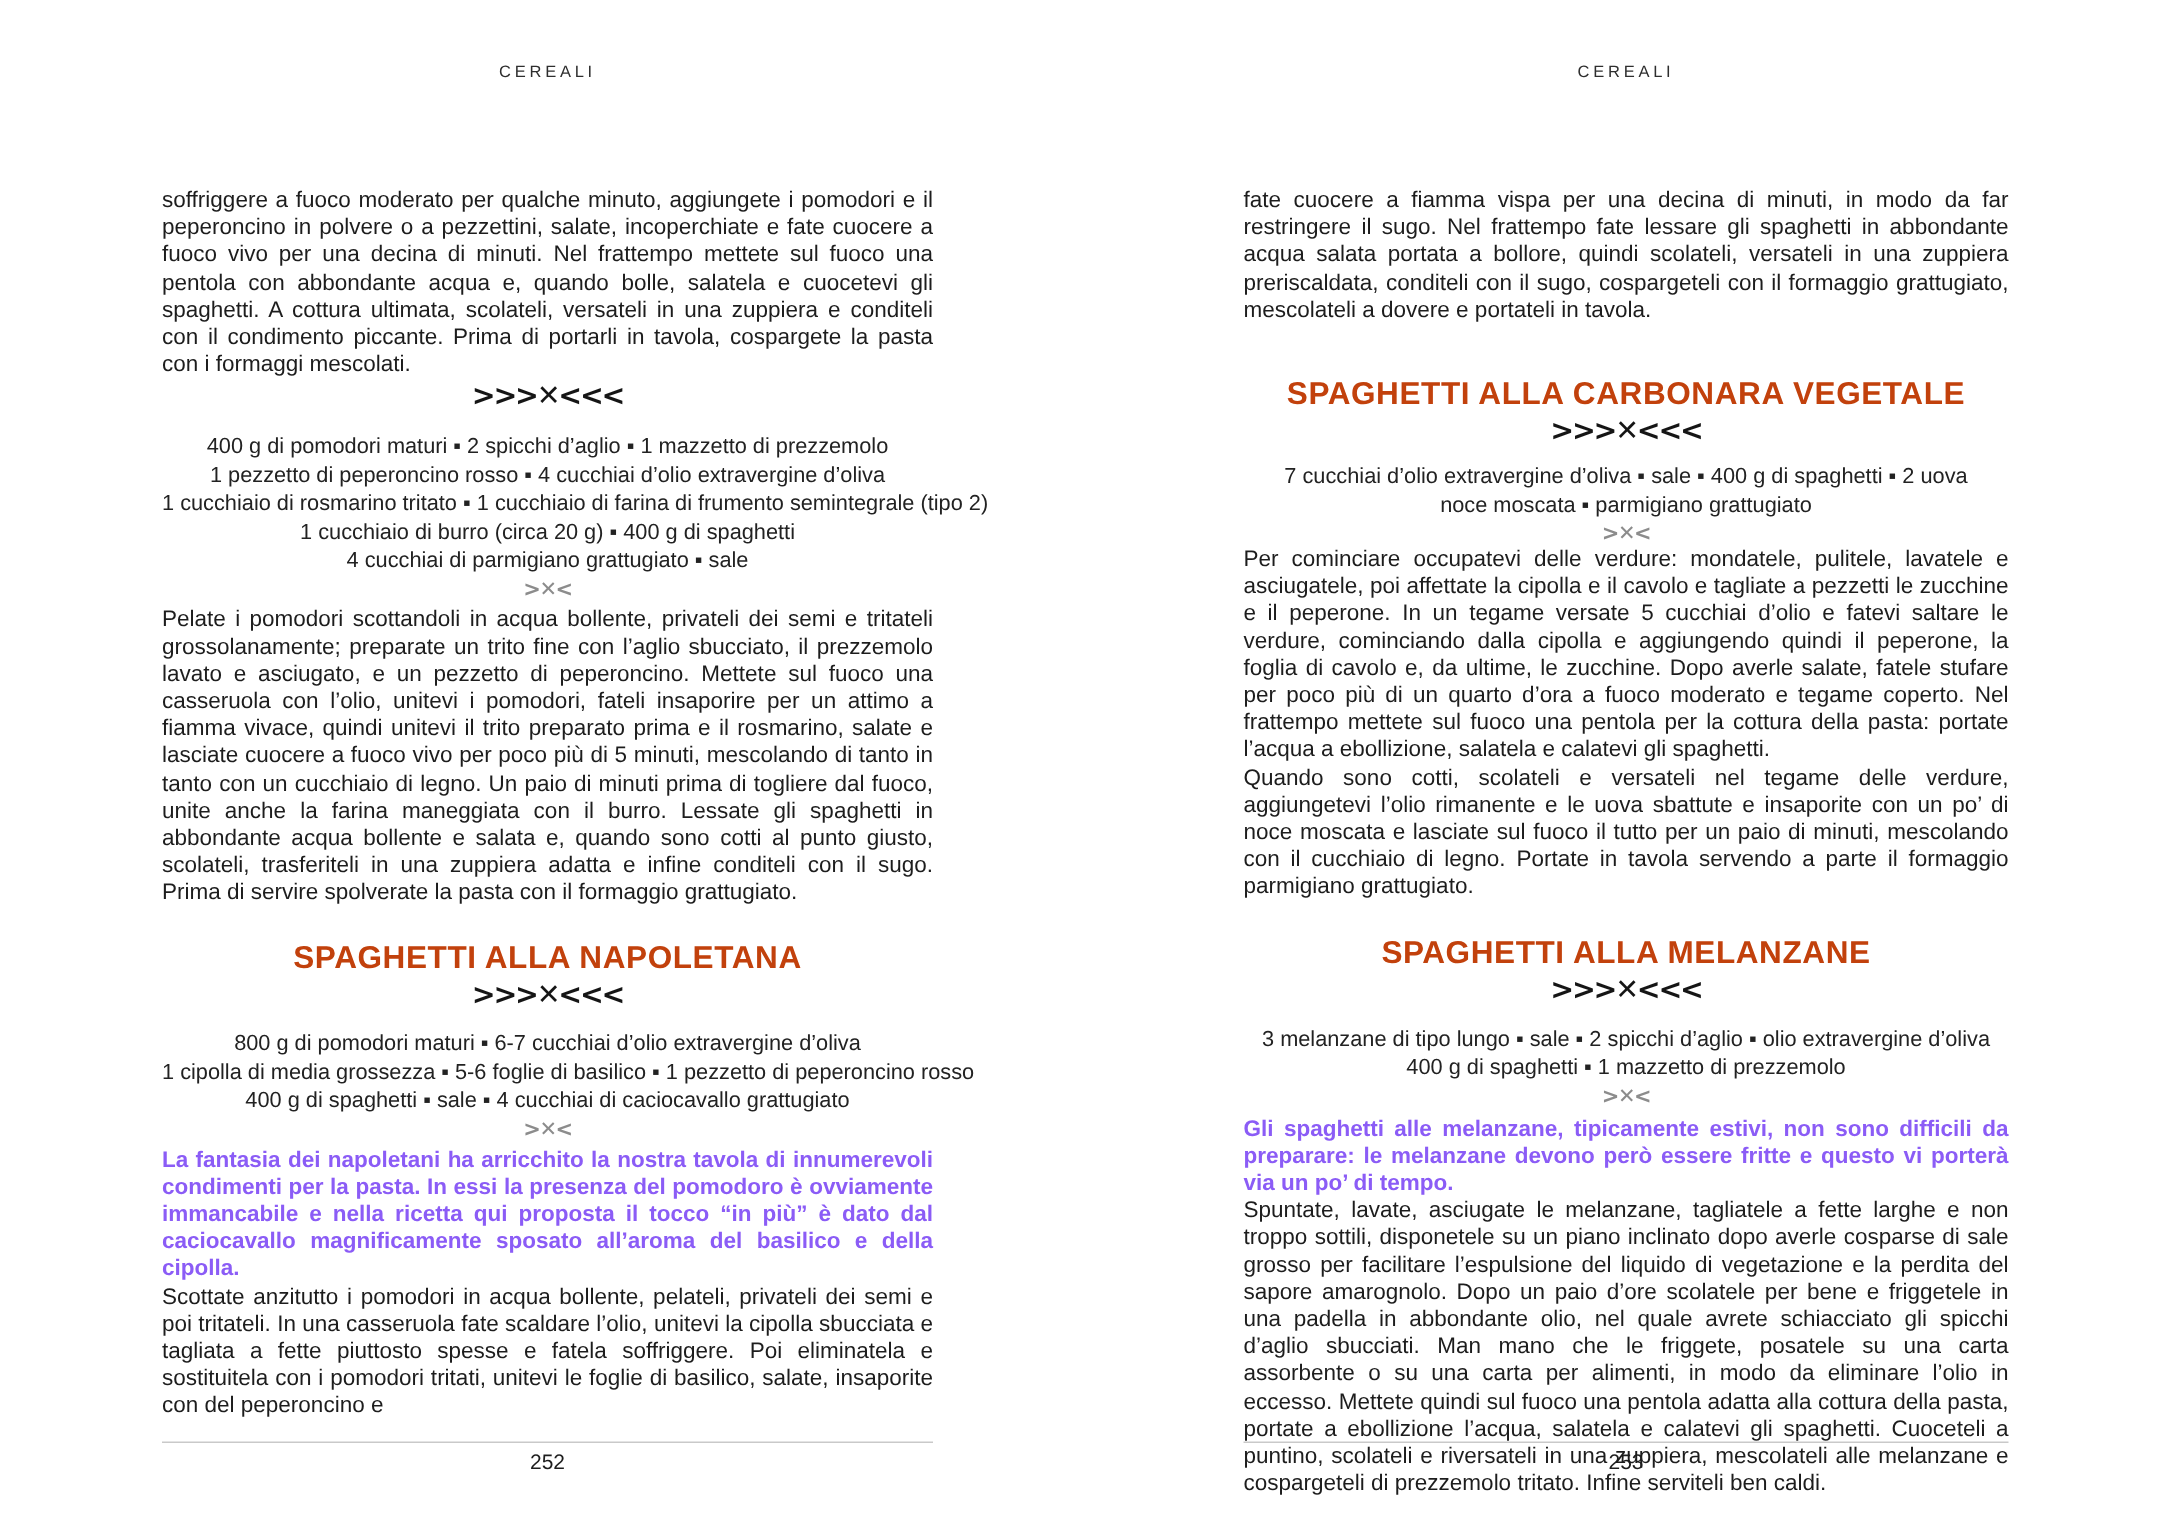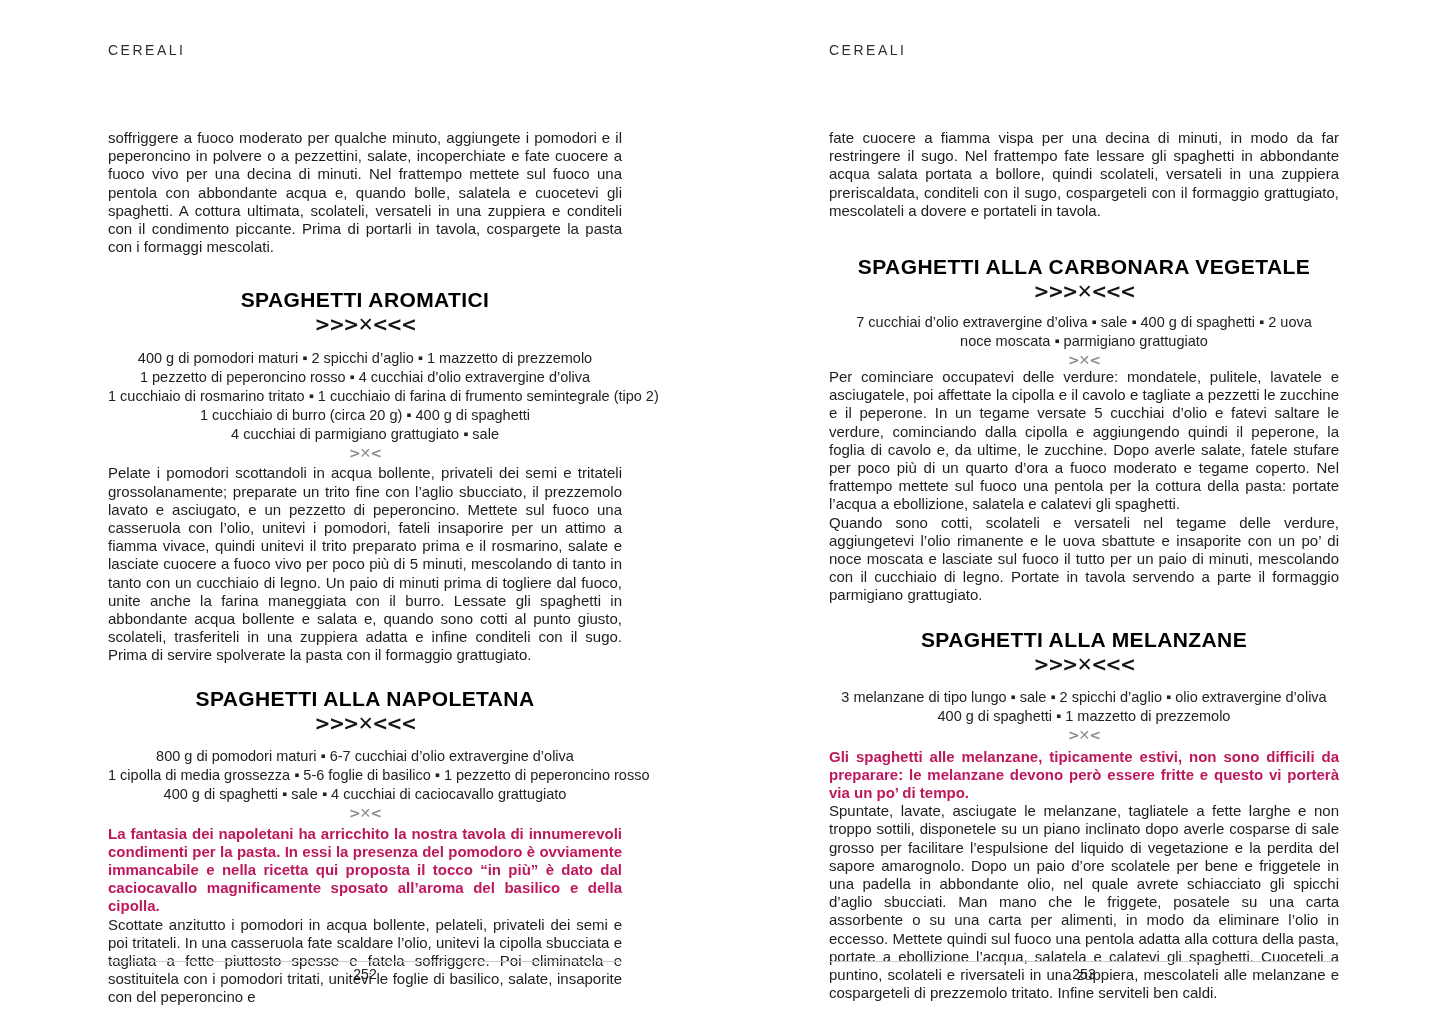--- a/index.html
+++ b/index.html
@@ -10,44 +10,44 @@
     overflow:hidden;
     font-family:"Liberation Sans","DejaVu Sans",sans-serif;
     color:#1d1d1d;
   }
   .page{position:absolute;top:0;height:1026px;}
   .page-left{left:108px;width:514px;}
   .page-right{left:829px;width:510px;}
 
   .running-head{
     margin-top:42px;
-    text-align:left;
-    font-size:14px;
+    text-align:center;
+    font-size:11px;
     letter-spacing:2.5px;
     color:#2e2e2e;
     font-weight:400;
   }
   .continuation{margin-top:71px;}
 
   .bodytext{
     font-size:15px;
     line-height:18.2px;
     text-align:justify;
     color:#1d1d1d;
   }
   .bodytext p{margin:0;}
-  .lead-bold{font-weight:bold;color:#be185d;}
+  .lead-bold{font-weight:bold;color:#8b5cf6;}
 
   .recipe-title{
     text-align:center;
     font-size:21px;
     font-weight:bold;
     letter-spacing:0.4px;
     line-height:24px;
-    color:#000000;
+    color:#c2410c;
   }
   .ornament{
     text-align:center;
     font-size:19px;
     font-weight:bold;
     letter-spacing:-1.5px;
     line-height:22px;
     margin-top:1px;
     color:#151515;
     font-family:"DejaVu Sans","Liberation Sans",sans-serif;
@@ -110,21 +110,20 @@
 
 <div id="spread">
 
   <div class="page page-left">
     <div class="running-head">CEREALI</div>
 
     <div class="bodytext continuation">
       <p>soffriggere a fuoco moderato per qualche minuto, aggiungete i pomodori e il peperoncino in polvere o a pezzettini, salate, incoperchiate e fate cuocere a fuoco vivo per una decina di minuti. Nel frattempo mettete sul fuoco una pentola con abbondante acqua e, quando bolle, salatela e cuocetevi gli spaghetti. A cottura ultimata, scolateli, versateli in una zuppiera e conditeli con il condimento piccante. Prima di portarli in tavola, cospargete la pasta con i formaggi mescolati.</p>
     </div>
 
-    <div class="recipe-title title-1">SPAGHETTI AROMATICI</div>
     <div class="ornament">&gt;&gt;&gt;✕&lt;&lt;&lt;</div>
     <div class="ingredients ing-1">
       <div>400 g di pomodori maturi ▪ 2 spicchi d’aglio ▪ 1 mazzetto di prezzemolo</div>
       <div>1 pezzetto di peperoncino rosso ▪ 4 cucchiai d’olio extravergine d’oliva</div>
       <div>1 cucchiaio di rosmarino tritato ▪ 1 cucchiaio di farina di frumento semintegrale (tipo 2)</div>
       <div>1 cucchiaio di burro (circa 20 g) ▪ 400 g di spaghetti</div>
       <div>4 cucchiai di parmigiano grattugiato ▪ sale</div>
     </div>
     <div class="sep-small sep-1">&gt;✕&lt;</div>
     <div class="bodytext body-1">

